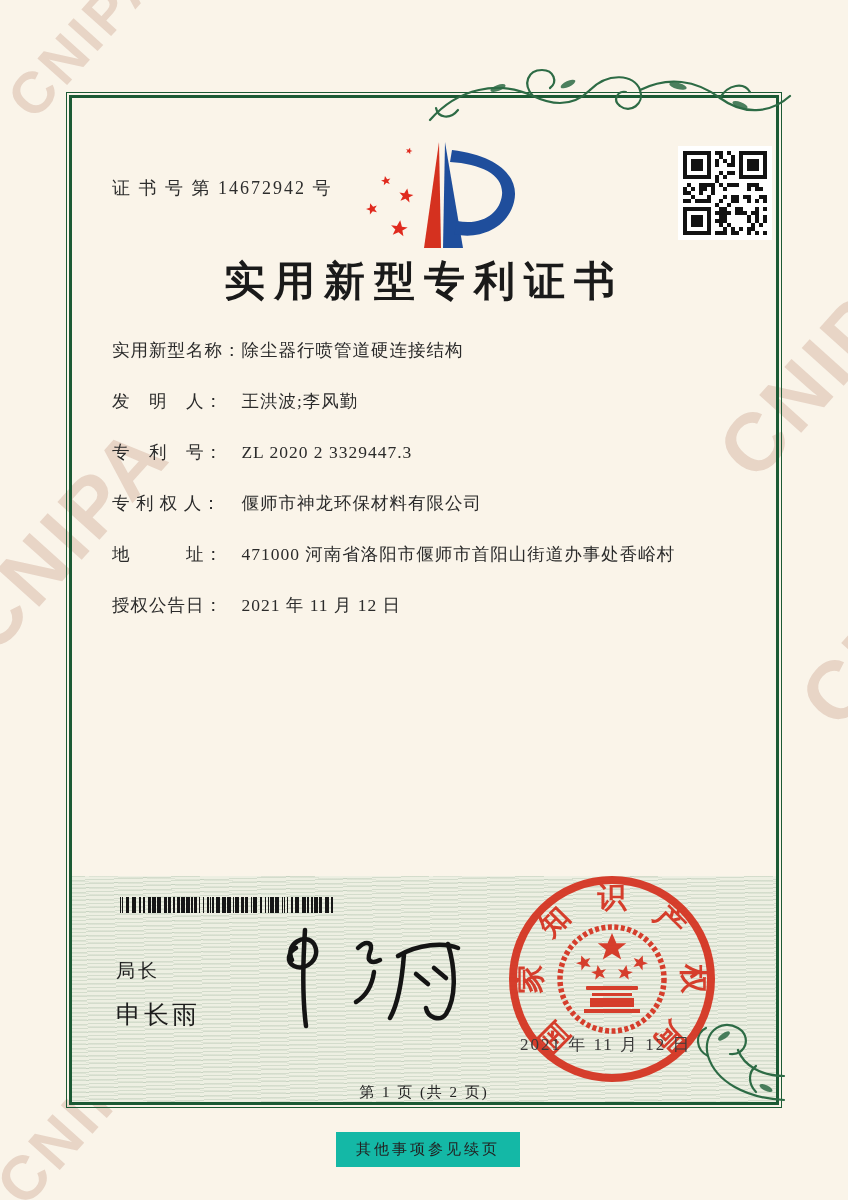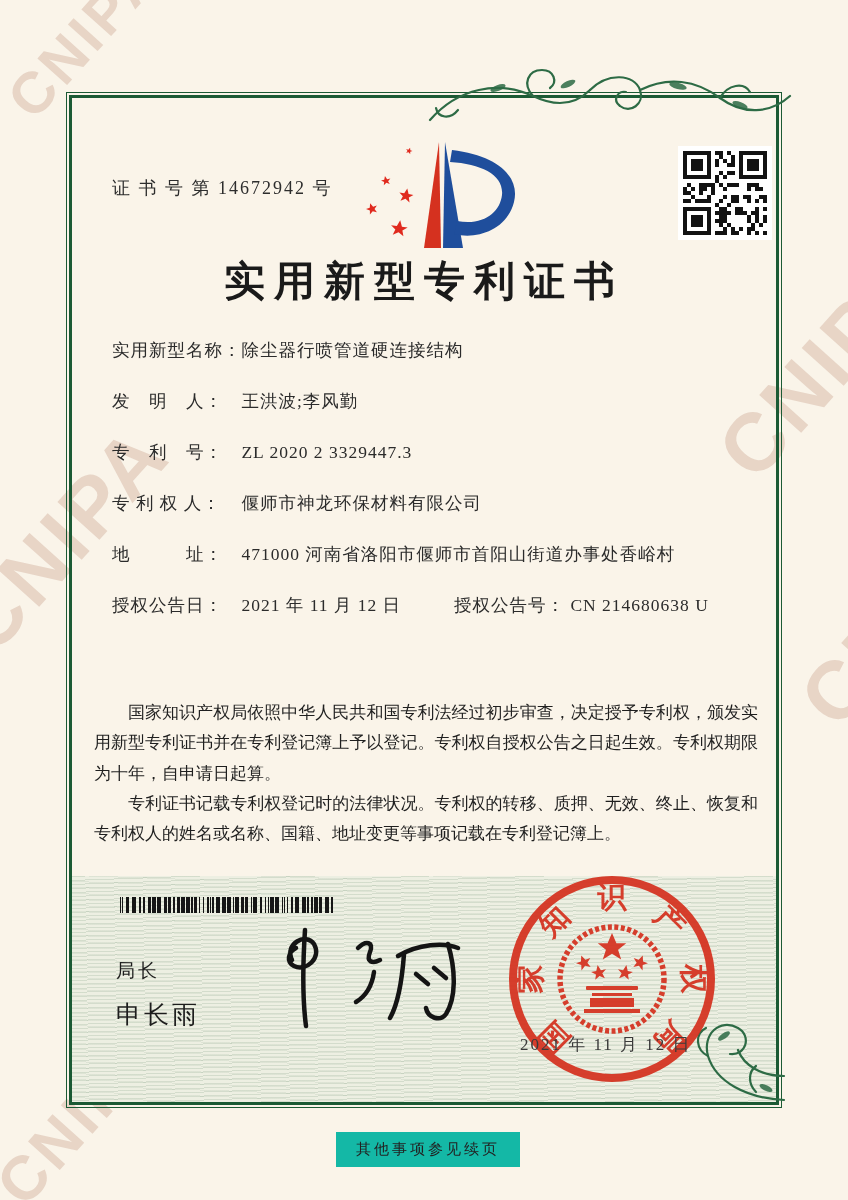--- a/index.html
+++ b/index.html
@@ -277,31 +277,23 @@
       <span class="flabel">专 利 权 人：</span>
       <span class="fvalue">偃师市神龙环保材料有限公司</span>
     </div>
     <div class="field-row">
       <span class="flabel">地　　　址：</span>
       <span class="fvalue">471000 河南省洛阳市偃师市首阳山街道办事处香峪村</span>
     </div>
     <div class="field-row">
       <span class="flabel">授权公告日：</span>
       <span class="fvalue">2021 年 11 月 12 日</span>
-      <span class="grant-no-pair">
-        <span>授权公告号：</span>
-        <span>CN 214680638 U</span>
-      </span>
     </div>
   </div>
 
-  <div class="abs" id="paragraphs">
-    <p>国家知识产权局依照中华人民共和国专利法经过初步审查，决定授予专利权，颁发实用新型专利证书并在专利登记簿上予以登记。专利权自授权公告之日起生效。专利权期限为十年，自申请日起算。</p>
-    <p>专利证书记载专利权登记时的法律状况。专利权的转移、质押、无效、终止、恢复和专利权人的姓名或名称、国籍、地址变更等事项记载在专利登记簿上。</p>
-  </div>
 
   <div class="abs" id="barcode"><span class="bar" style="width: 1px; margin-right: 1px;"></span><span class="bar" style="width: 1px; margin-right: 3px;"></span><span class="bar" style="width: 3px; margin-right: 3px;"></span><span class="bar" style="width: 4px; margin-right: 3px;"></span><span class="bar" style="width: 2px; margin-right: 2px;"></span><span class="bar" style="width: 2px; margin-right: 3px;"></span><span class="bar" style="width: 3px; margin-right: 1px;"></span><span class="bar" style="width: 4px; margin-right: 1px;"></span><span class="bar" style="width: 4px; margin-right: 3px;"></span><span class="bar" style="width: 3px; margin-right: 1px;"></span><span class="bar" style="width: 3px; margin-right: 2px;"></span><span class="bar" style="width: 2px; margin-right: 2px;"></span><span class="bar" style="width: 3px; margin-right: 1px;"></span><span class="bar" style="width: 4px; margin-right: 1px;"></span><span class="bar" style="width: 4px; margin-right: 1px;"></span><span class="bar" style="width: 2px; margin-right: 1px;"></span><span class="bar" style="width: 3px; margin-right: 2px;"></span><span class="bar" style="width: 1px; margin-right: 3px;"></span><span class="bar" style="width: 1px; margin-right: 3px;"></span><span class="bar" style="width: 2px; margin-right: 1px;"></span><span class="bar" style="width: 1px; margin-right: 1px;"></span><span class="bar" style="width: 2px; margin-right: 2px;"></span><span class="bar" style="width: 4px; margin-right: 2px;"></span><span class="bar" style="width: 4px; margin-right: 1px;"></span><span class="bar" style="width: 4px; margin-right: 2px;"></span><span class="bar" style="width: 1px; margin-right: 1px;"></span><span class="bar" style="width: 4px; margin-right: 2px;"></span><span class="bar" style="width: 3px; margin-right: 1px;"></span><span class="bar" style="width: 3px; margin-right: 3px;"></span><span class="bar" style="width: 1px; margin-right: 1px;"></span><span class="bar" style="width: 4px; margin-right: 3px;"></span><span class="bar" style="width: 2px; margin-right: 3px;"></span><span class="bar" style="width: 1px; margin-right: 2px;"></span><span class="bar" style="width: 1px; margin-right: 1px;"></span><span class="bar" style="width: 4px; margin-right: 1px;"></span><span class="bar" style="width: 4px; margin-right: 3px;"></span><span class="bar" style="width: 1px; margin-right: 1px;"></span><span class="bar" style="width: 1px; margin-right: 2px;"></span><span class="bar" style="width: 1px; margin-right: 3px;"></span><span class="bar" style="width: 2px; margin-right: 2px;"></span><span class="bar" style="width: 4px; margin-right: 3px;"></span><span class="bar" style="width: 4px; margin-right: 1px;"></span><span class="bar" style="width: 2px; margin-right: 2px;"></span><span class="bar" style="width: 2px; margin-right: 1px;"></span><span class="bar" style="width: 4px; margin-right: 1px;"></span><span class="bar" style="width: 3px; margin-right: 3px;"></span><span class="bar" style="width: 4px; margin-right: 2px;"></span><span class="bar" style="width: 2px; margin-right: 3px;"></span></div>
 
   <div class="abs" id="director-label">局长</div>
   <div class="abs" id="director-name">申长雨</div>
 
   <svg class="abs" id="signature" width="215" height="108" viewBox="0 0 215 108">
     <g stroke="#141414" stroke-width="4.5" fill="none" stroke-linecap="round" stroke-linejoin="round">
       <path d="M44,34 C36,18 58,6 66,18 C74,32 58,46 46,40 C38,36 40,26 48,22"></path>
       <path d="M57,4 C55,35 54,70 58,100"></path>
@@ -339,16 +331,17 @@
         <use href="#sealstar" transform="translate(137,93) scale(0.8) rotate(20)"></use>
         <rect x="83" y="116" width="52" height="4" rx="1"></rect>
         <rect x="89" y="123" width="40" height="3"></rect>
         <rect x="87" y="128" width="44" height="9"></rect>
         <rect x="81" y="139" width="56" height="4"></rect>
       </g>
     </g>
   </svg>
   <div class="abs" id="seal-date">2021 年 11 月 12 日</div>
 
+  <div class="abs" id="page-info">第 1 页 (共 2 页)</div>
 
   <div class="abs" id="note">其他事项参见续页</div>
 
 </div>
 
 </body></html>

